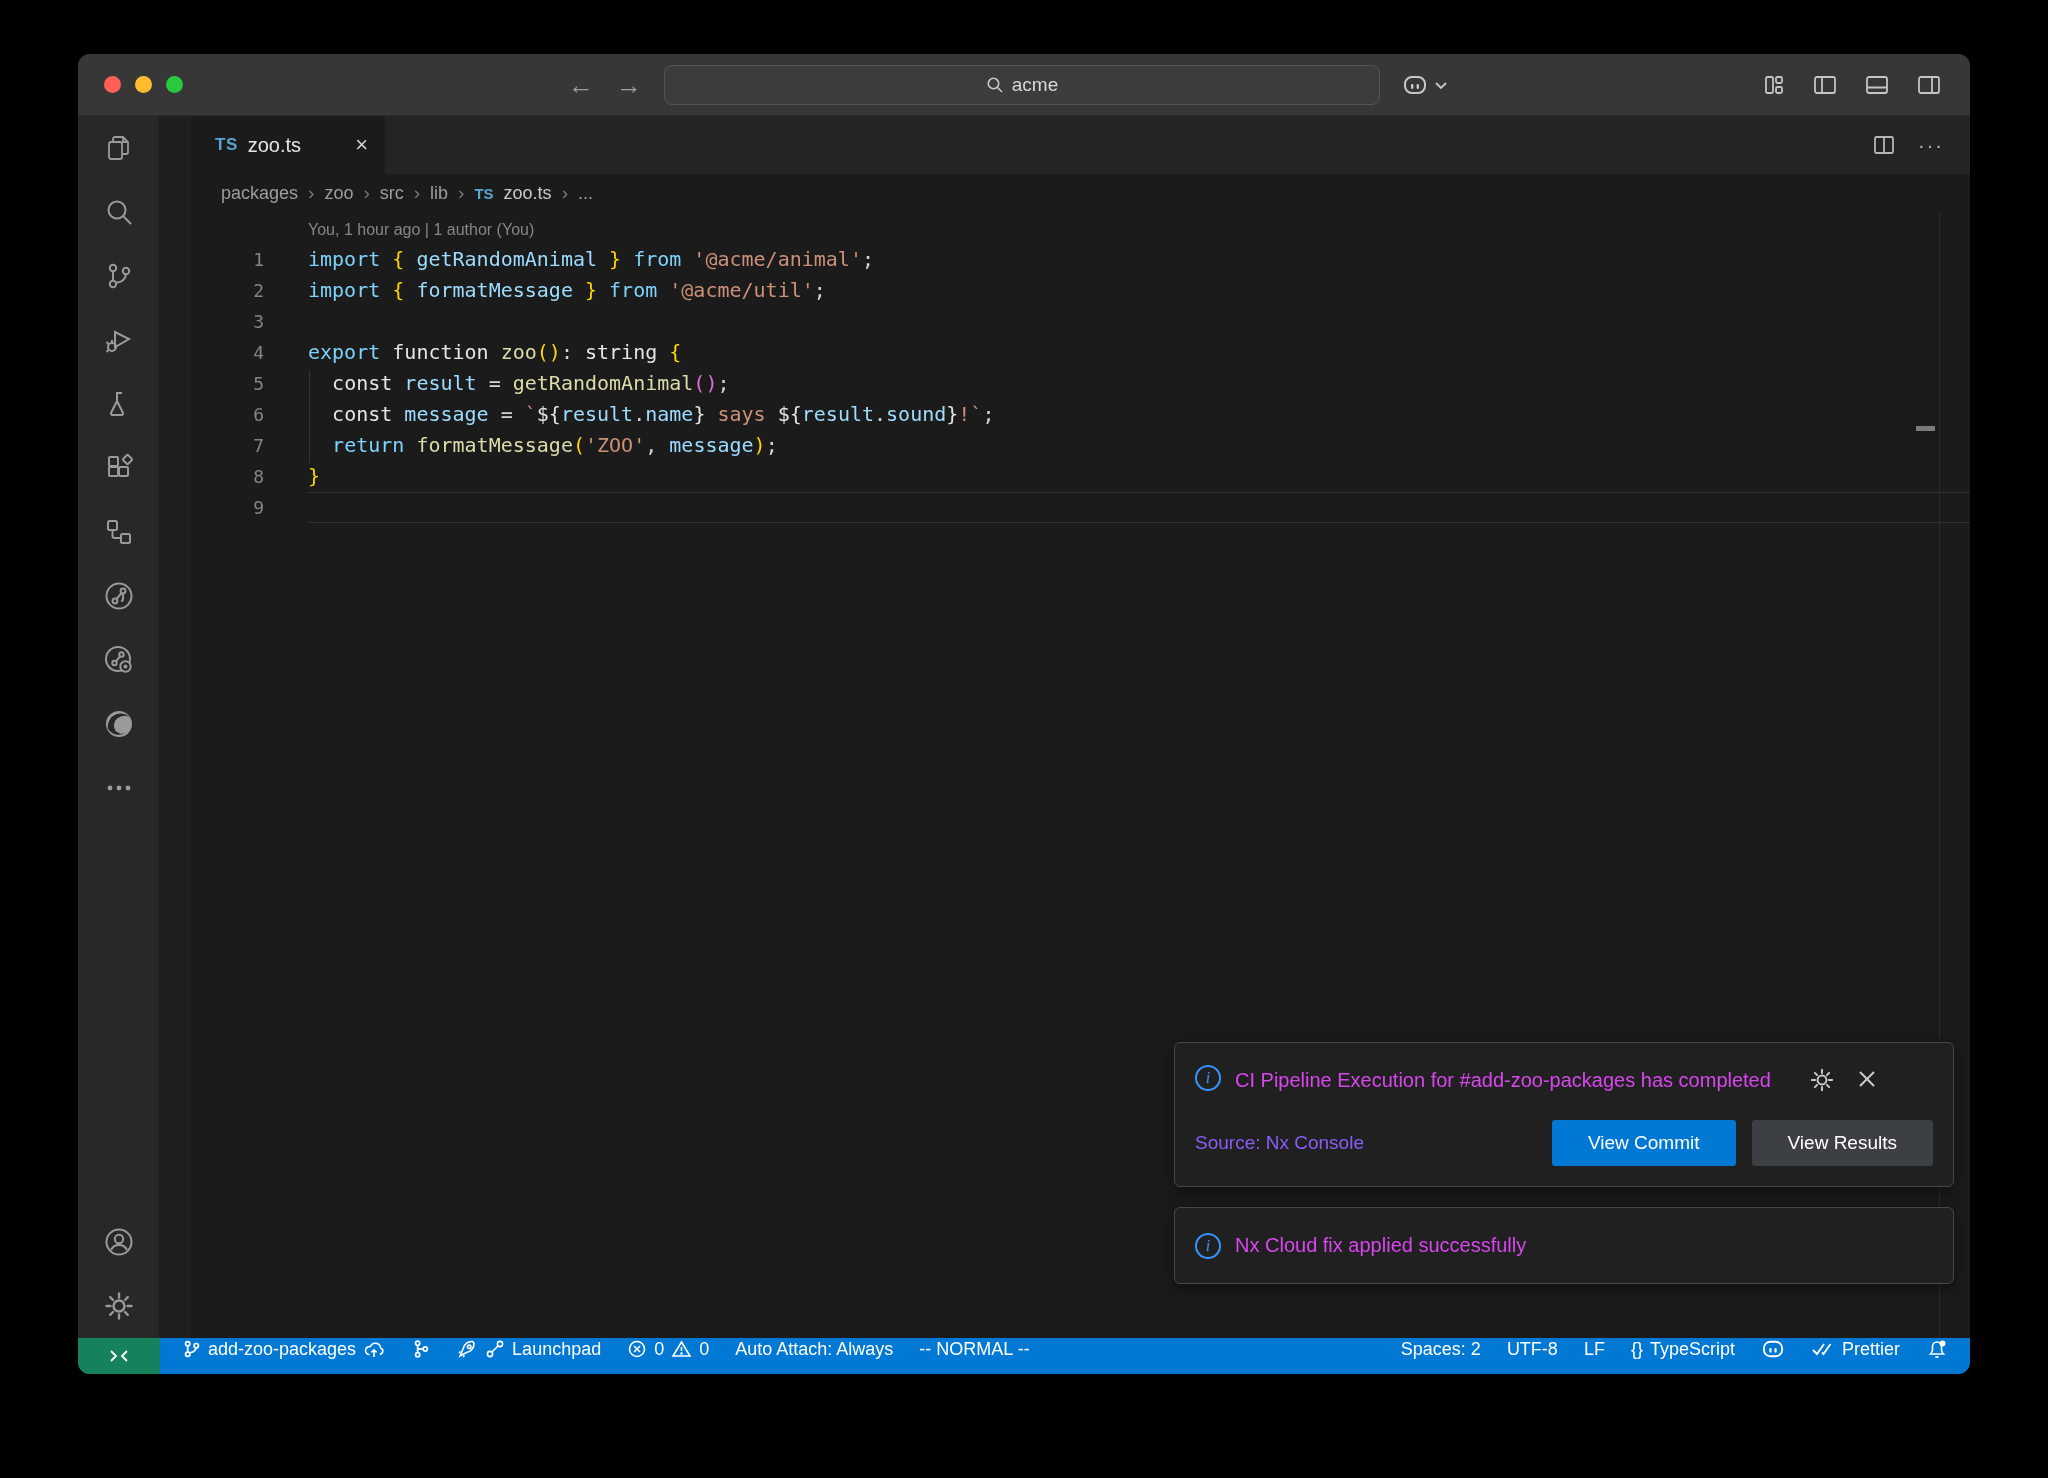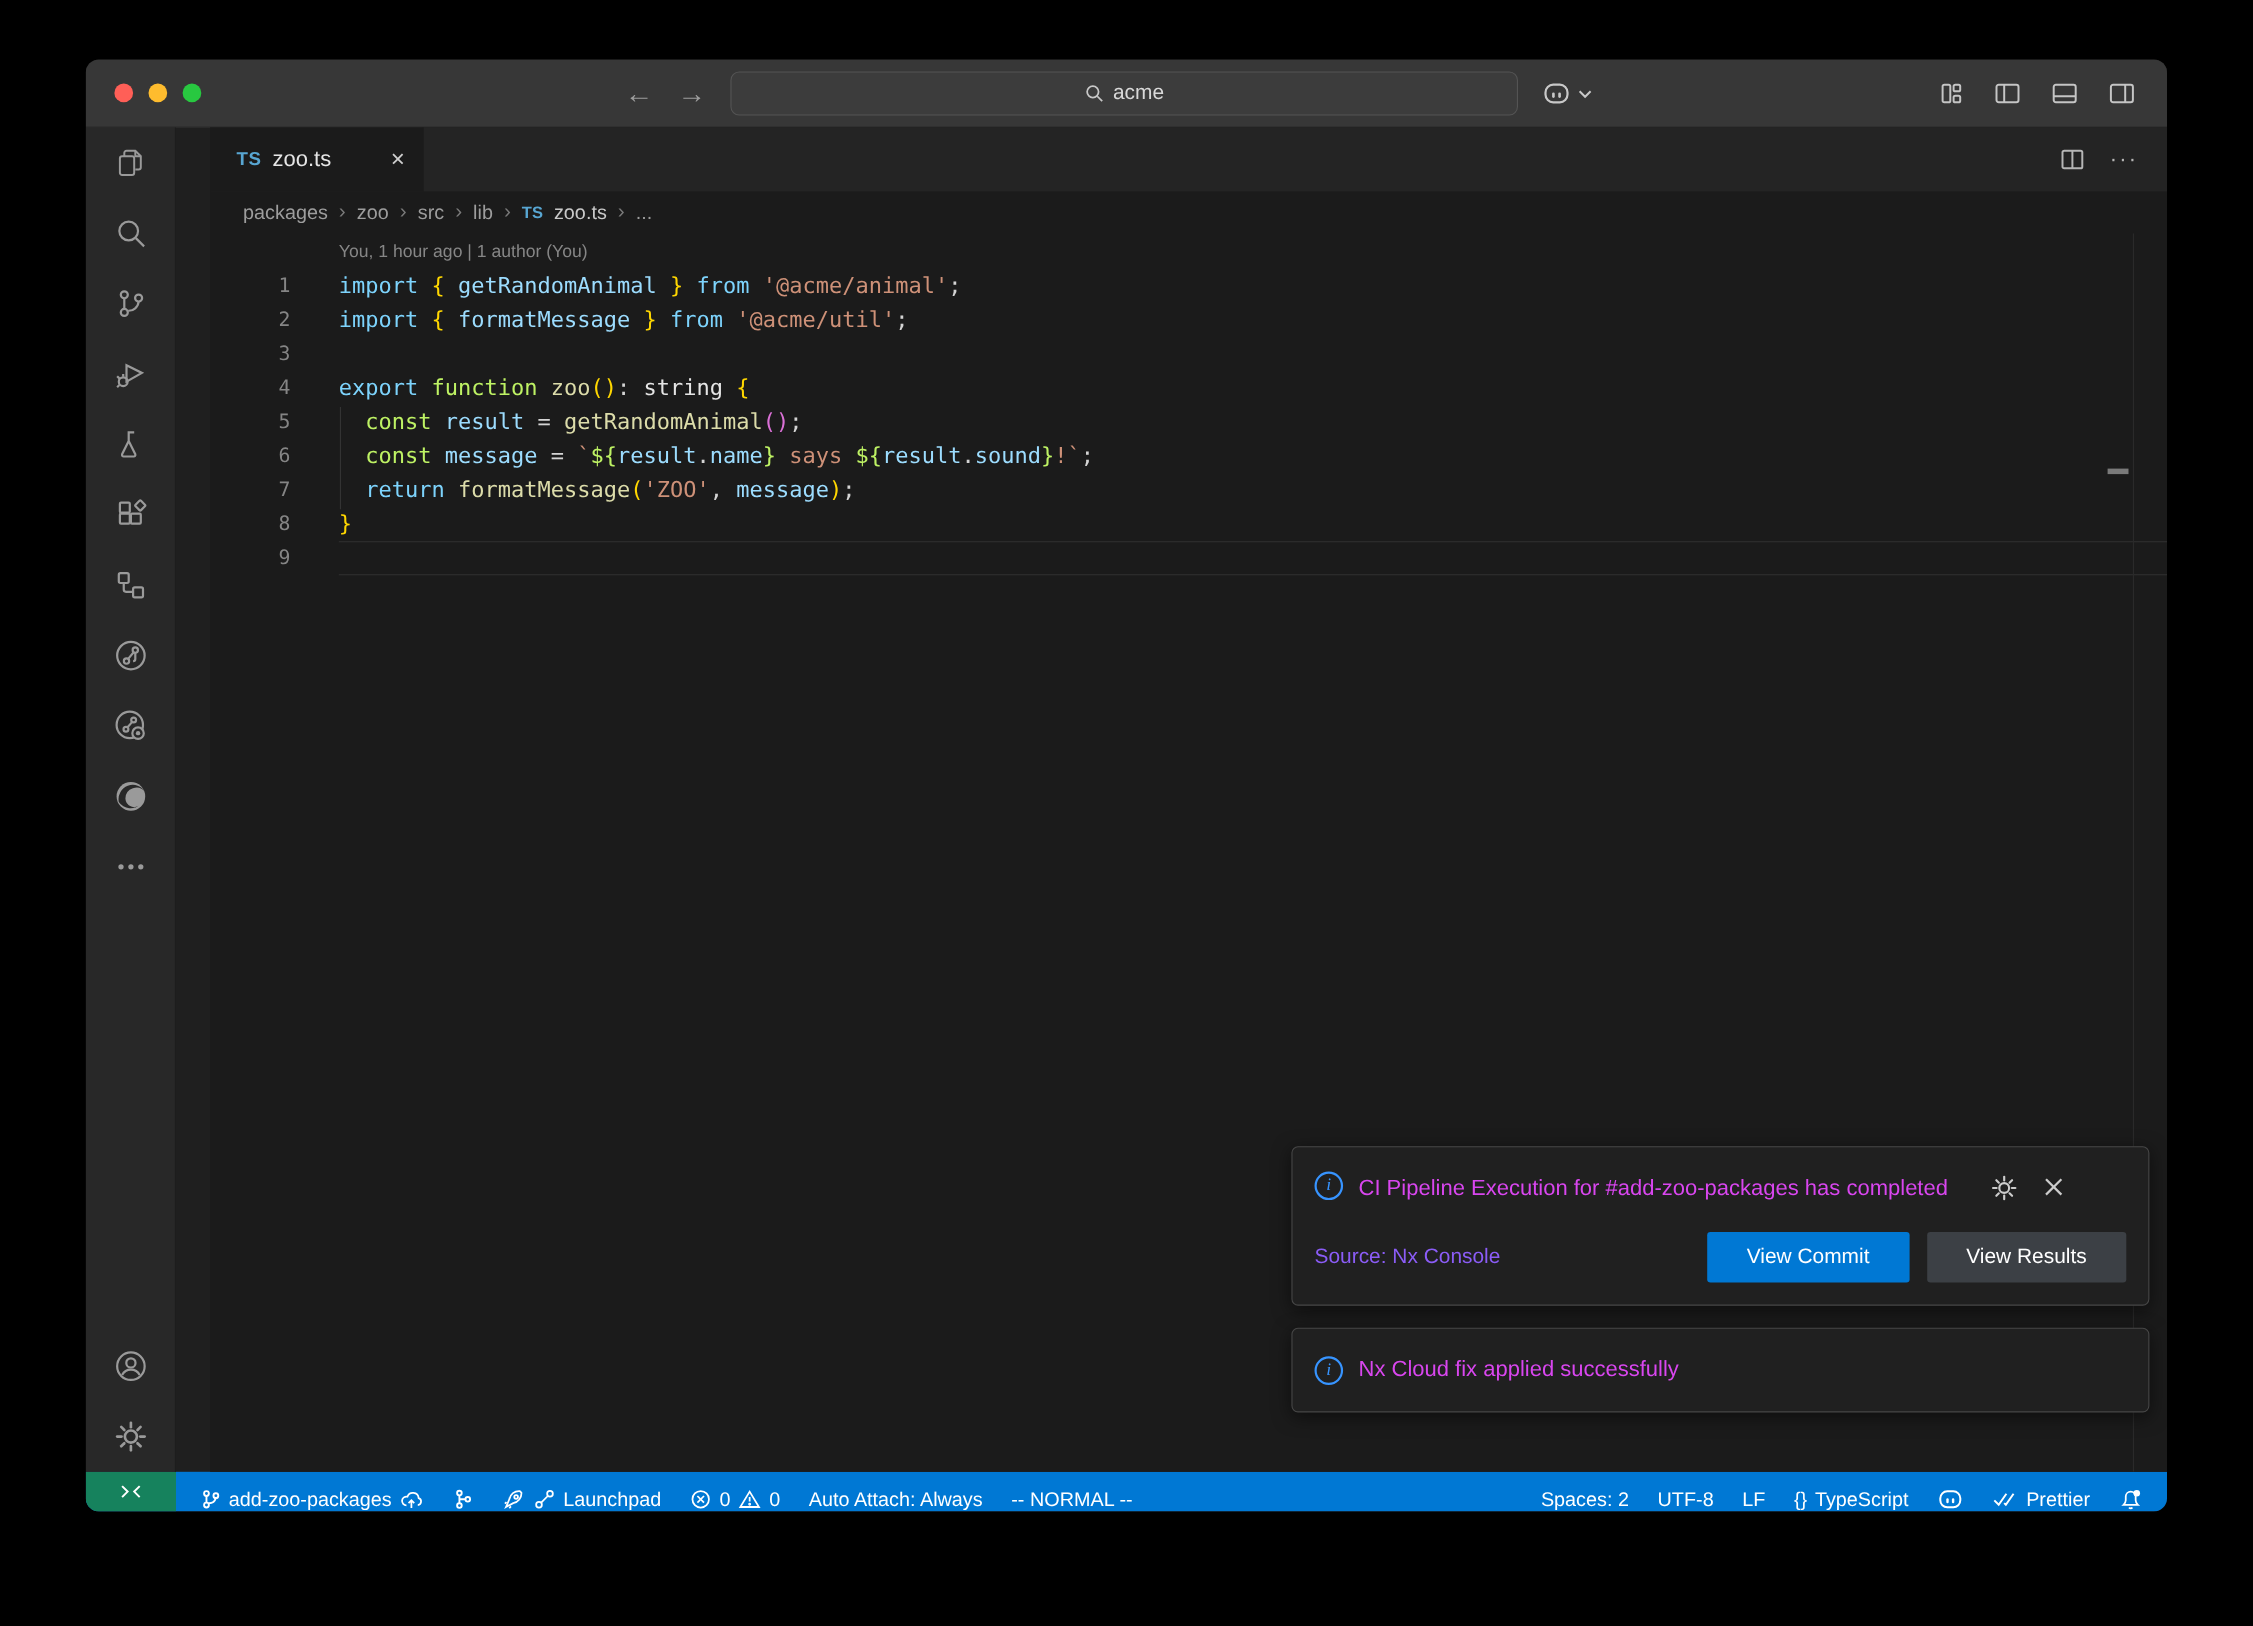--- a/index.html
+++ b/index.html
@@ -36,41 +36,41 @@
   .breadcrumbs { height:38px; display:flex; align-items:center; gap:10px; padding-left:30px; color:#9d9d9d; font-size:18px; flex:none; }
   .bc-sep { color:#7a7a7a; font-size:19px; }
   .bc-ts { color:#58a6d2; font-weight:bold; font-size:15px; }
 
   .code-area { flex:1; position:relative; font-family:"DejaVu Sans Mono", monospace; font-size:20px; padding-top:4px; overflow:hidden; }
   .blame { font-family:"Liberation Sans", sans-serif; font-size:16px; color:#868686; padding-left:117px; height:28px; line-height:28px; }
   .code-line { display:flex; height:31px; line-height:31px; position:relative; }
   .gutter { width:73px; flex:none; text-align:right; color:#858585; font-size:18px; }
   .code-text { padding-left:44px; white-space:pre; color:#d4d4d4; }
   .code-line.current::after { content:''; position:absolute; left:117px; right:0; top:0; bottom:0; border-top:1px solid #303030; border-bottom:1px solid #303030; pointer-events:none; }
-  .tk-kw{color:#7dd3fc}.tk-st{color:#bef264}.tk-fn{color:#dcdcaa}.tk-vb{color:#9cdcfe}
+  .tk-kw{color:#7dd3fc}.tk-st{color:#e5e5e5}.tk-fn{color:#dcdcaa}.tk-vb{color:#9cdcfe}
   .tk-ty{color:#e5e5e5}.tk-b1{color:#ffd700}.tk-b2{color:#da70d6}.tk-str{color:#ce9178}.tk-pln{color:#d4d4d4}
   .indent-guide { position:absolute; left:118px; top:158px; width:1px; height:93px; background:#333; }
   .overview-ruler { position:absolute; top:0; bottom:0; right:30px; width:1px; background:#2a2a2a; }
   .ruler-mark { position:absolute; right:5px; top:214px; width:19px; height:5px; background:#7a7a7a; }
 
   
   .notifications { position:absolute; right:16px; bottom:54px; width:780px; display:flex; flex-direction:column; gap:20px; z-index:10; }
   .toast { background:#202020; border:1px solid #474747; border-radius:6px; box-shadow:0 4px 16px rgba(0,0,0,.5); }
   .toast-head { display:flex; align-items:flex-start; padding:22px 20px 10px 20px; gap:14px; }
   .toast-msg { color:#d946ef; font-size:20px; line-height:1.55; max-width:560px; flex:1; }
   .toast-icons { display:flex; gap:20px; color:#cccccc; margin-top:2px; }
   .toast-foot { display:flex; align-items:center; padding:14px 20px 20px 20px; gap:16px; }
   .toast-source { color:#8b5cf6; font-size:19px; flex:1; }
   .btn { height:46px; padding:0 36px; border-radius:3px; font-size:19px; display:flex; align-items:center; color:#fff; }
   .btn.primary { background:#0078d4; }
   .btn.secondary { background:#3c4045; }
   .toast.small .toast-head { padding:22px 20px; align-items:center; }
 
   
-  .statusbar { height:36px; background:#0078d4; display:flex; align-items:flex-end; color:#fff; font-size:18px; flex:none; }
+  .statusbar { height:36px; background:#0078d4; display:flex; align-items:flex-start; color:#fff; font-size:18px; flex:none; }
   .sb-remote { width:82px; height:36px; background:#16825d; display:flex; align-items:center; justify-content:center; flex:none; }
   .sb-group { display:flex; align-items:center; gap:26px; padding:0 22px; }
   .sb-item { display:flex; align-items:center; gap:7px; white-space:nowrap; }
   .sb-right { margin-left:auto; }
   .sb-item svg { display:block; }
   .info-circle { width:26px; height:26px; border:2px solid #3794ff; border-radius:50%; color:#3794ff; font-size:16px; font-style:italic; font-family:"Liberation Serif", serif; display:flex; align-items:center; justify-content:center; flex:none; }
 </style>
 </head>
 <body>
 

